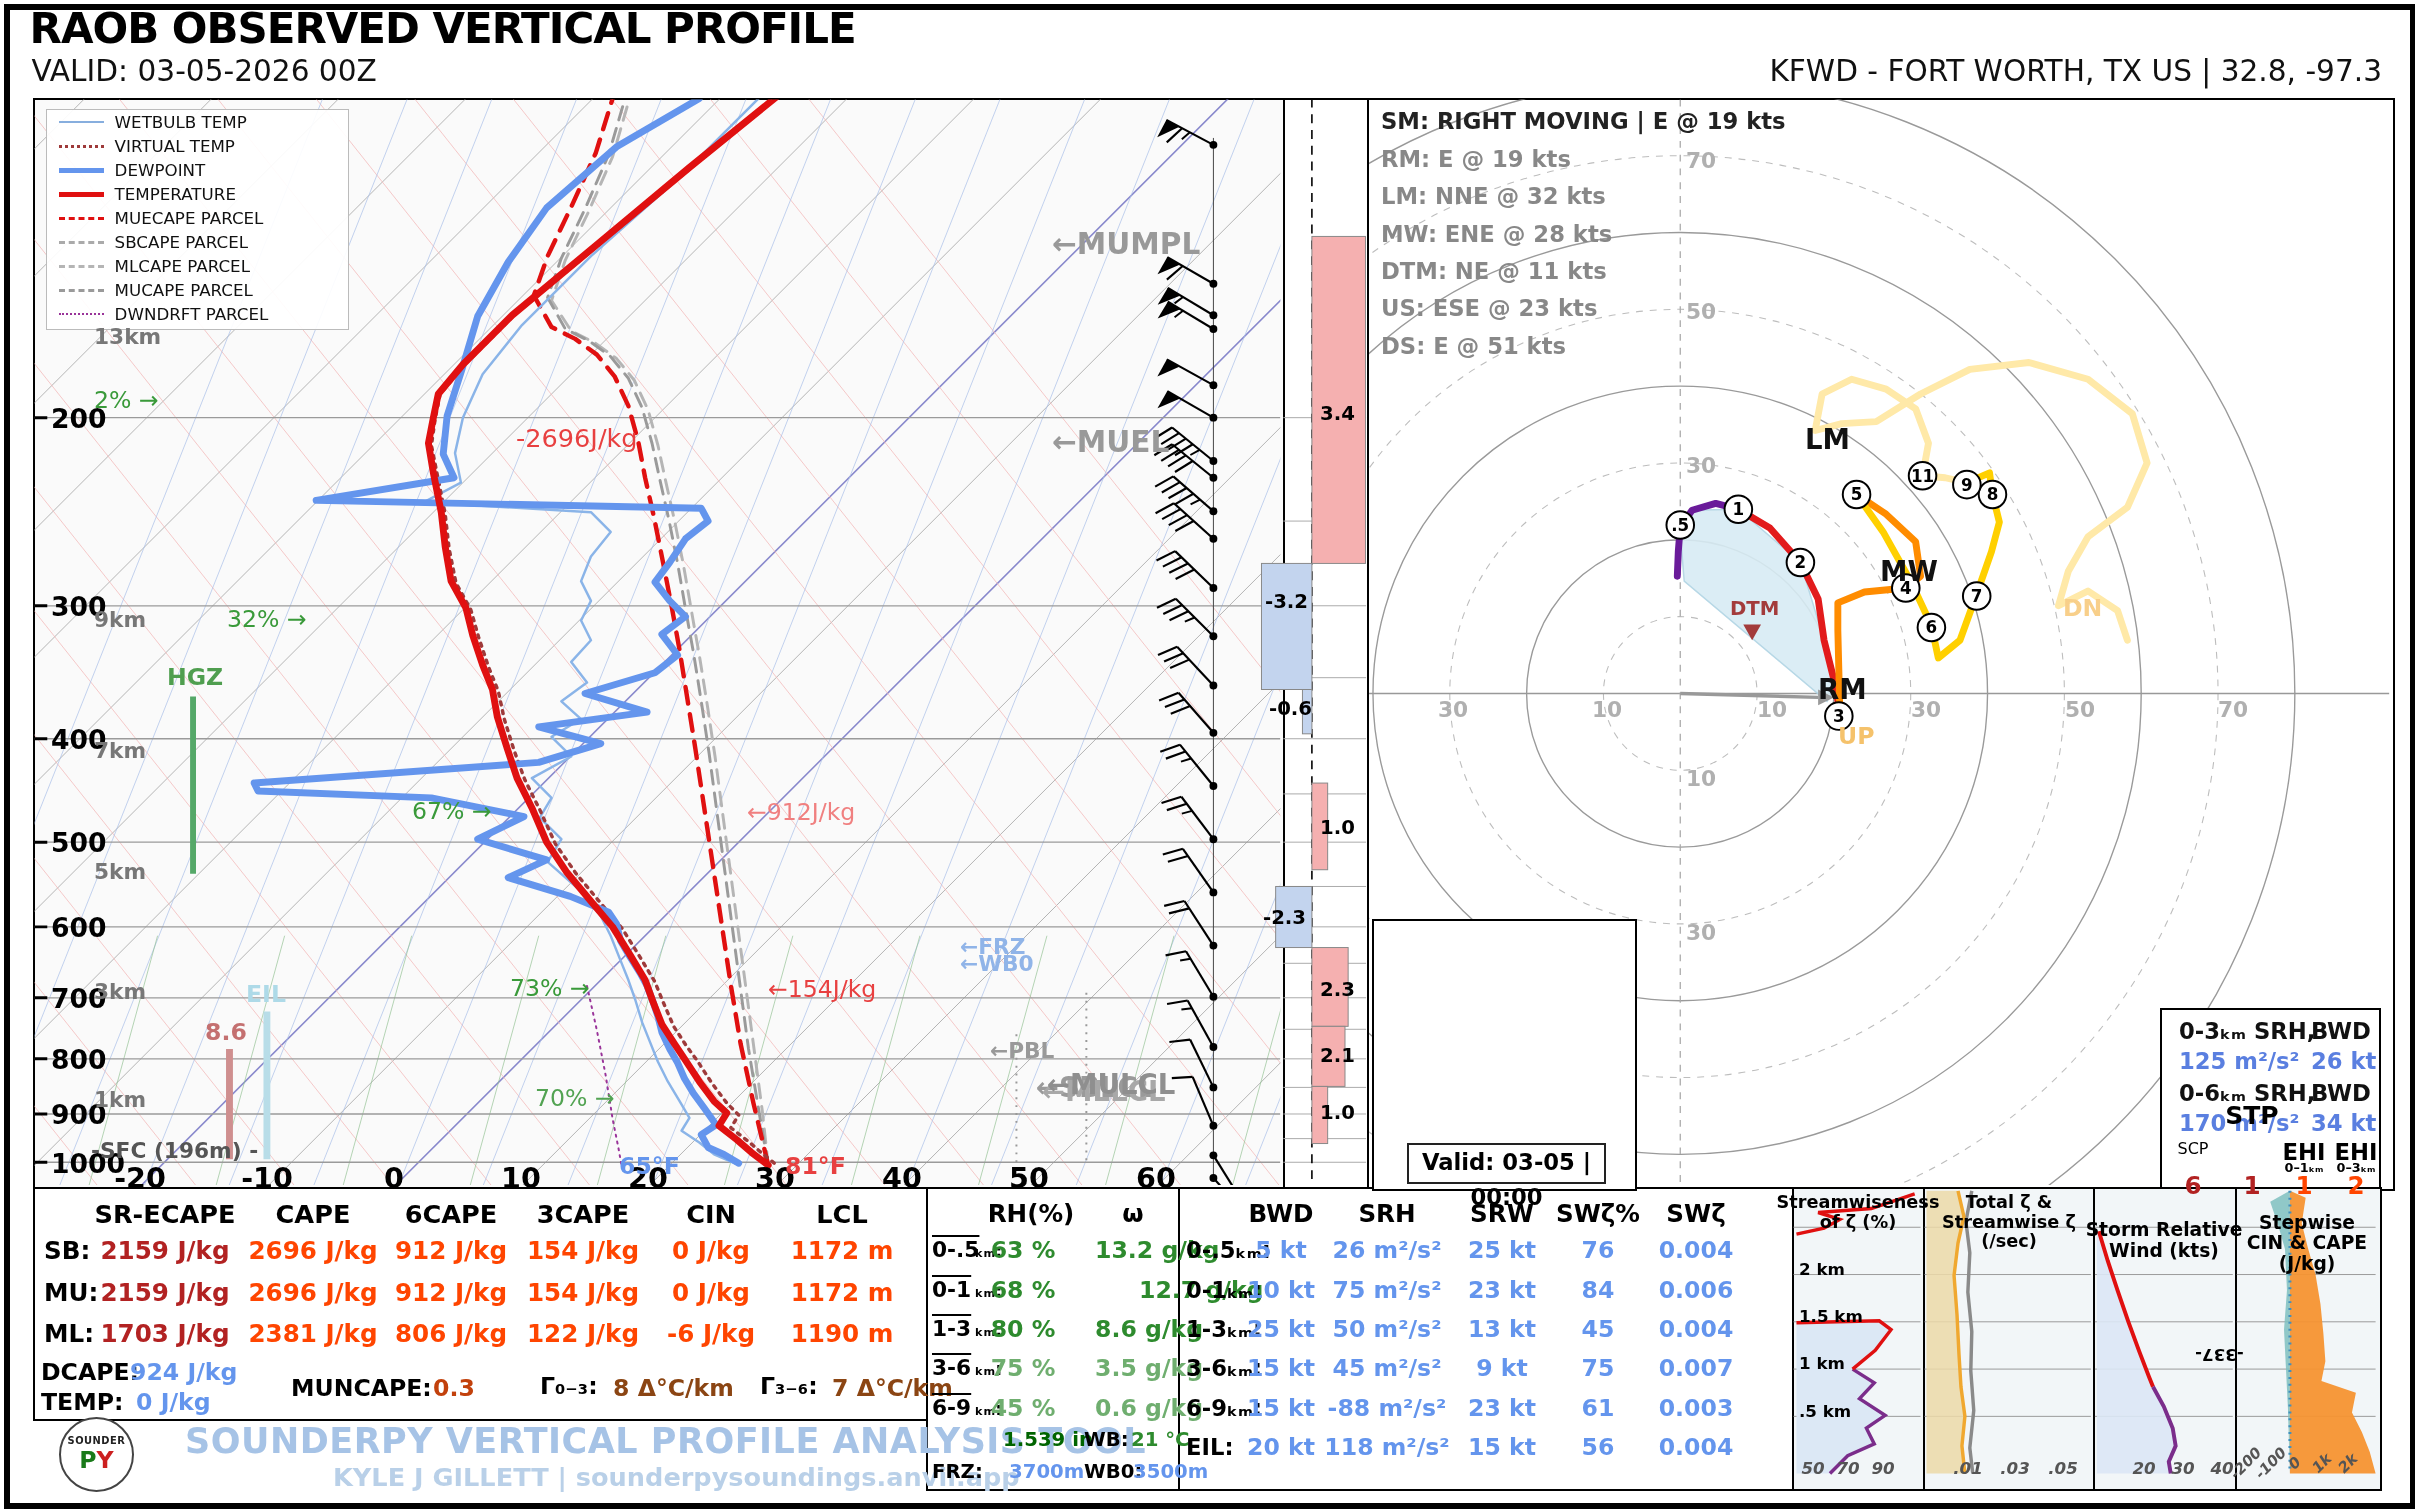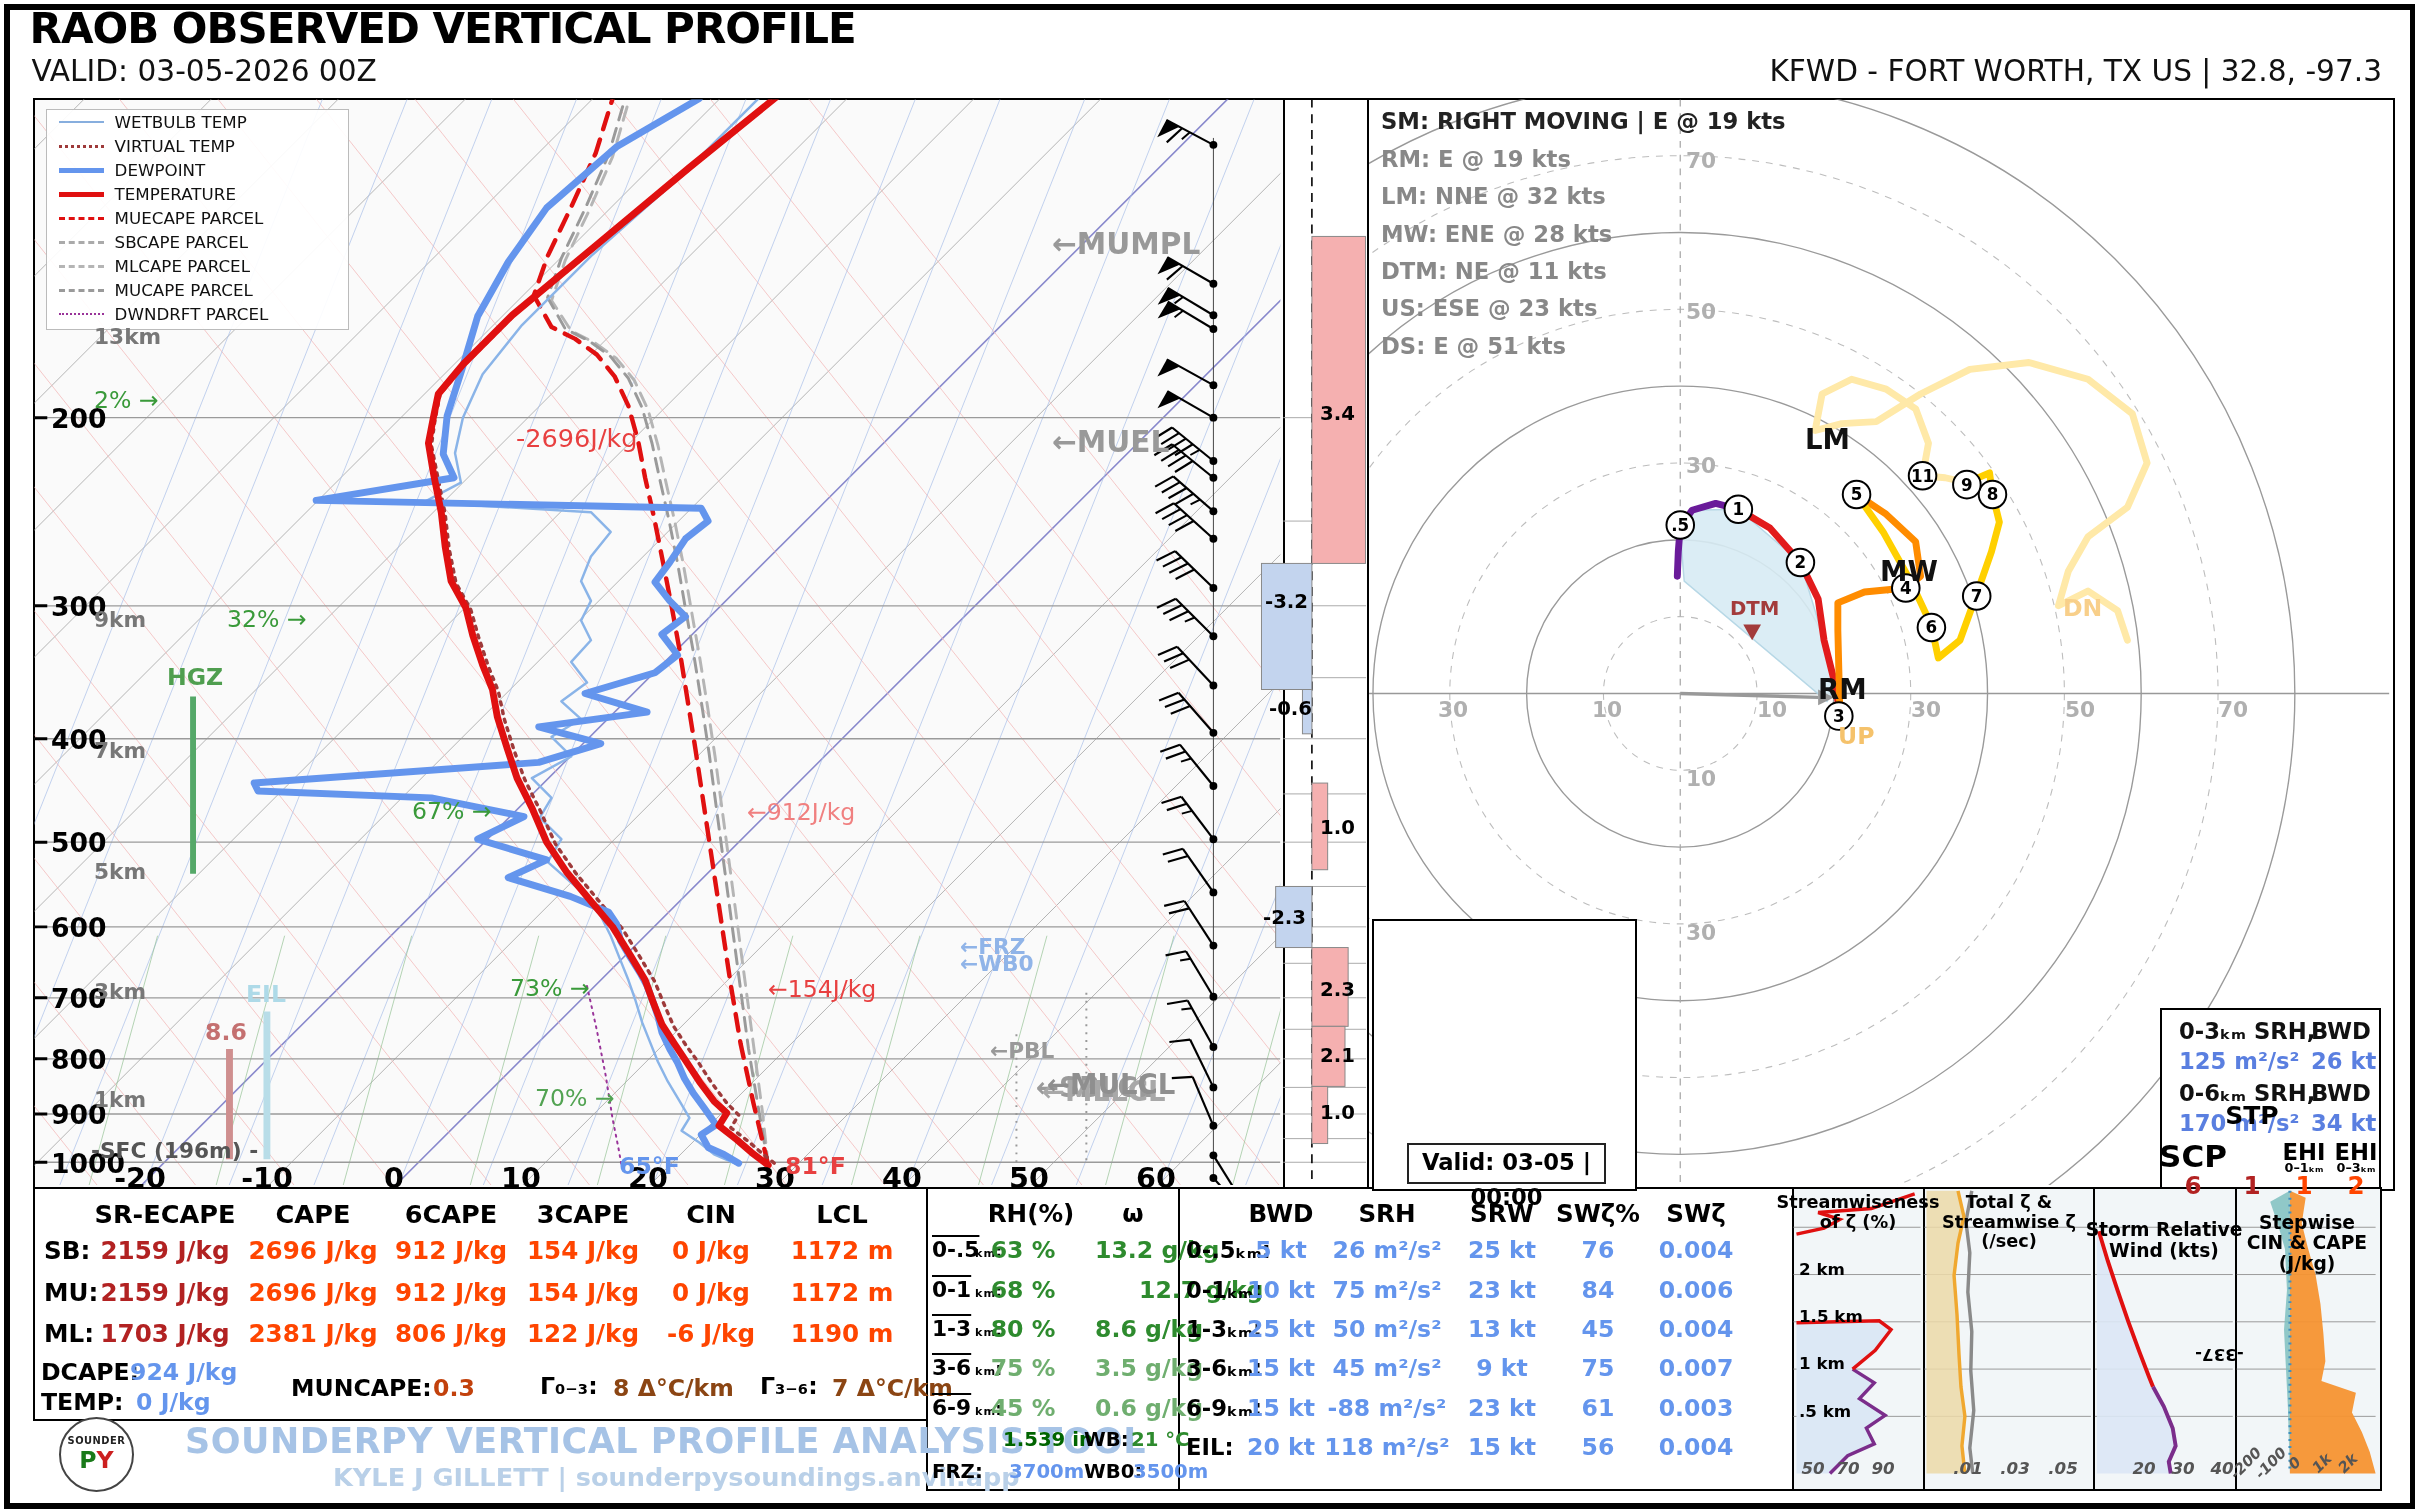--- a/index.html
+++ b/index.html
@@ -696,21 +696,21 @@
     <div class="lbl" style="left: 1598px; top: 1436px; color: rgb(100, 149, 237); font-size: 23.6px; font-weight: bold; transform: translateX(-50%);">56</div>
     <div class="lbl" style="left: 1696px; top: 1436px; color: rgb(100, 149, 237); font-size: 23.6px; font-weight: bold; transform: translateX(-50%);">0.004</div>
     <div class="lbl" style="left: 2179px; top: 1020px; color: rgb(17, 17, 17); font-size: 22.7px; font-weight: bold;">0-3ₖₘ SRH,</div>
     <div class="lbl" style="left: 2311px; top: 1020px; color: rgb(17, 17, 17); font-size: 22.7px; font-weight: bold;">BWD</div>
     <div class="lbl" style="left: 2179px; top: 1050px; color: rgb(90, 127, 224); font-size: 22.7px; font-weight: bold;">125 m²/s²</div>
     <div class="lbl" style="left: 2311px; top: 1050px; color: rgb(90, 127, 224); font-size: 22.7px; font-weight: bold;">26 kt</div>
     <div class="lbl" style="left: 2179px; top: 1082px; color: rgb(17, 17, 17); font-size: 22.7px; font-weight: bold;">0-6ₖₘ SRH,</div>
     <div class="lbl" style="left: 2311px; top: 1082px; color: rgb(17, 17, 17); font-size: 22.7px; font-weight: bold;">BWD</div>
     <div class="lbl" style="left: 2179px; top: 1112px; color: rgb(90, 127, 224); font-size: 22.7px; font-weight: bold;">170 m²/s²</div>
     <div class="lbl" style="left: 2311px; top: 1112px; color: rgb(90, 127, 224); font-size: 22.7px; font-weight: bold;">34 kt</div>
-    <div class="lbl" style="left: 2193px; top: 1141px; color: rgb(0, 0, 0); font-size: 31px; font-weight: bold; transform: translateX(-50%);">SCP</div>
+    <div class="lbl" style="left: 2193px; top: 1141px; color: rgb(0, 0, 0); font-size: 16px; font-weight: normal; transform: translateX(-50%);">SCP</div>
     <div class="lbl" style="left: 2252px; top: 1103px; color: rgb(0, 0, 0); font-size: 25px; font-weight: bold; transform: translateX(-50%);">STP</div>
     <div class="lbl" style="left: 2304px; top: 1141px; color: rgb(0, 0, 0); font-size: 22.7px; font-weight: bold; transform: translateX(-50%);">EHI</div>
     <div class="lbl" style="left: 2356px; top: 1141px; color: rgb(0, 0, 0); font-size: 22.7px; font-weight: bold; transform: translateX(-50%);">EHI</div>
     <div class="lbl" style="left: 2304px; top: 1162px; color: rgb(0, 0, 0); font-size: 12.8px; font-weight: bold; transform: translateX(-50%);">0–1ₖₘ</div>
     <div class="lbl" style="left: 2356px; top: 1162px; color: rgb(0, 0, 0); font-size: 12.8px; font-weight: bold; transform: translateX(-50%);">0–3ₖₘ</div>
     <div class="lbl" style="left: 2193px; top: 1174px; color: rgb(178, 34, 34); font-size: 24.6px; font-weight: bold; transform: translateX(-50%);">6</div>
     <div class="lbl" style="left: 2252px; top: 1174px; color: rgb(178, 34, 34); font-size: 24.6px; font-weight: bold; transform: translateX(-50%);">1</div>
     <div class="lbl" style="left: 2304px; top: 1174px; color: rgb(255, 69, 0); font-size: 24.6px; font-weight: bold; transform: translateX(-50%);">1</div>
     <div class="lbl" style="left: 2356px; top: 1174px; color: rgb(255, 69, 0); font-size: 24.6px; font-weight: bold; transform: translateX(-50%);">2</div>
   </div>

